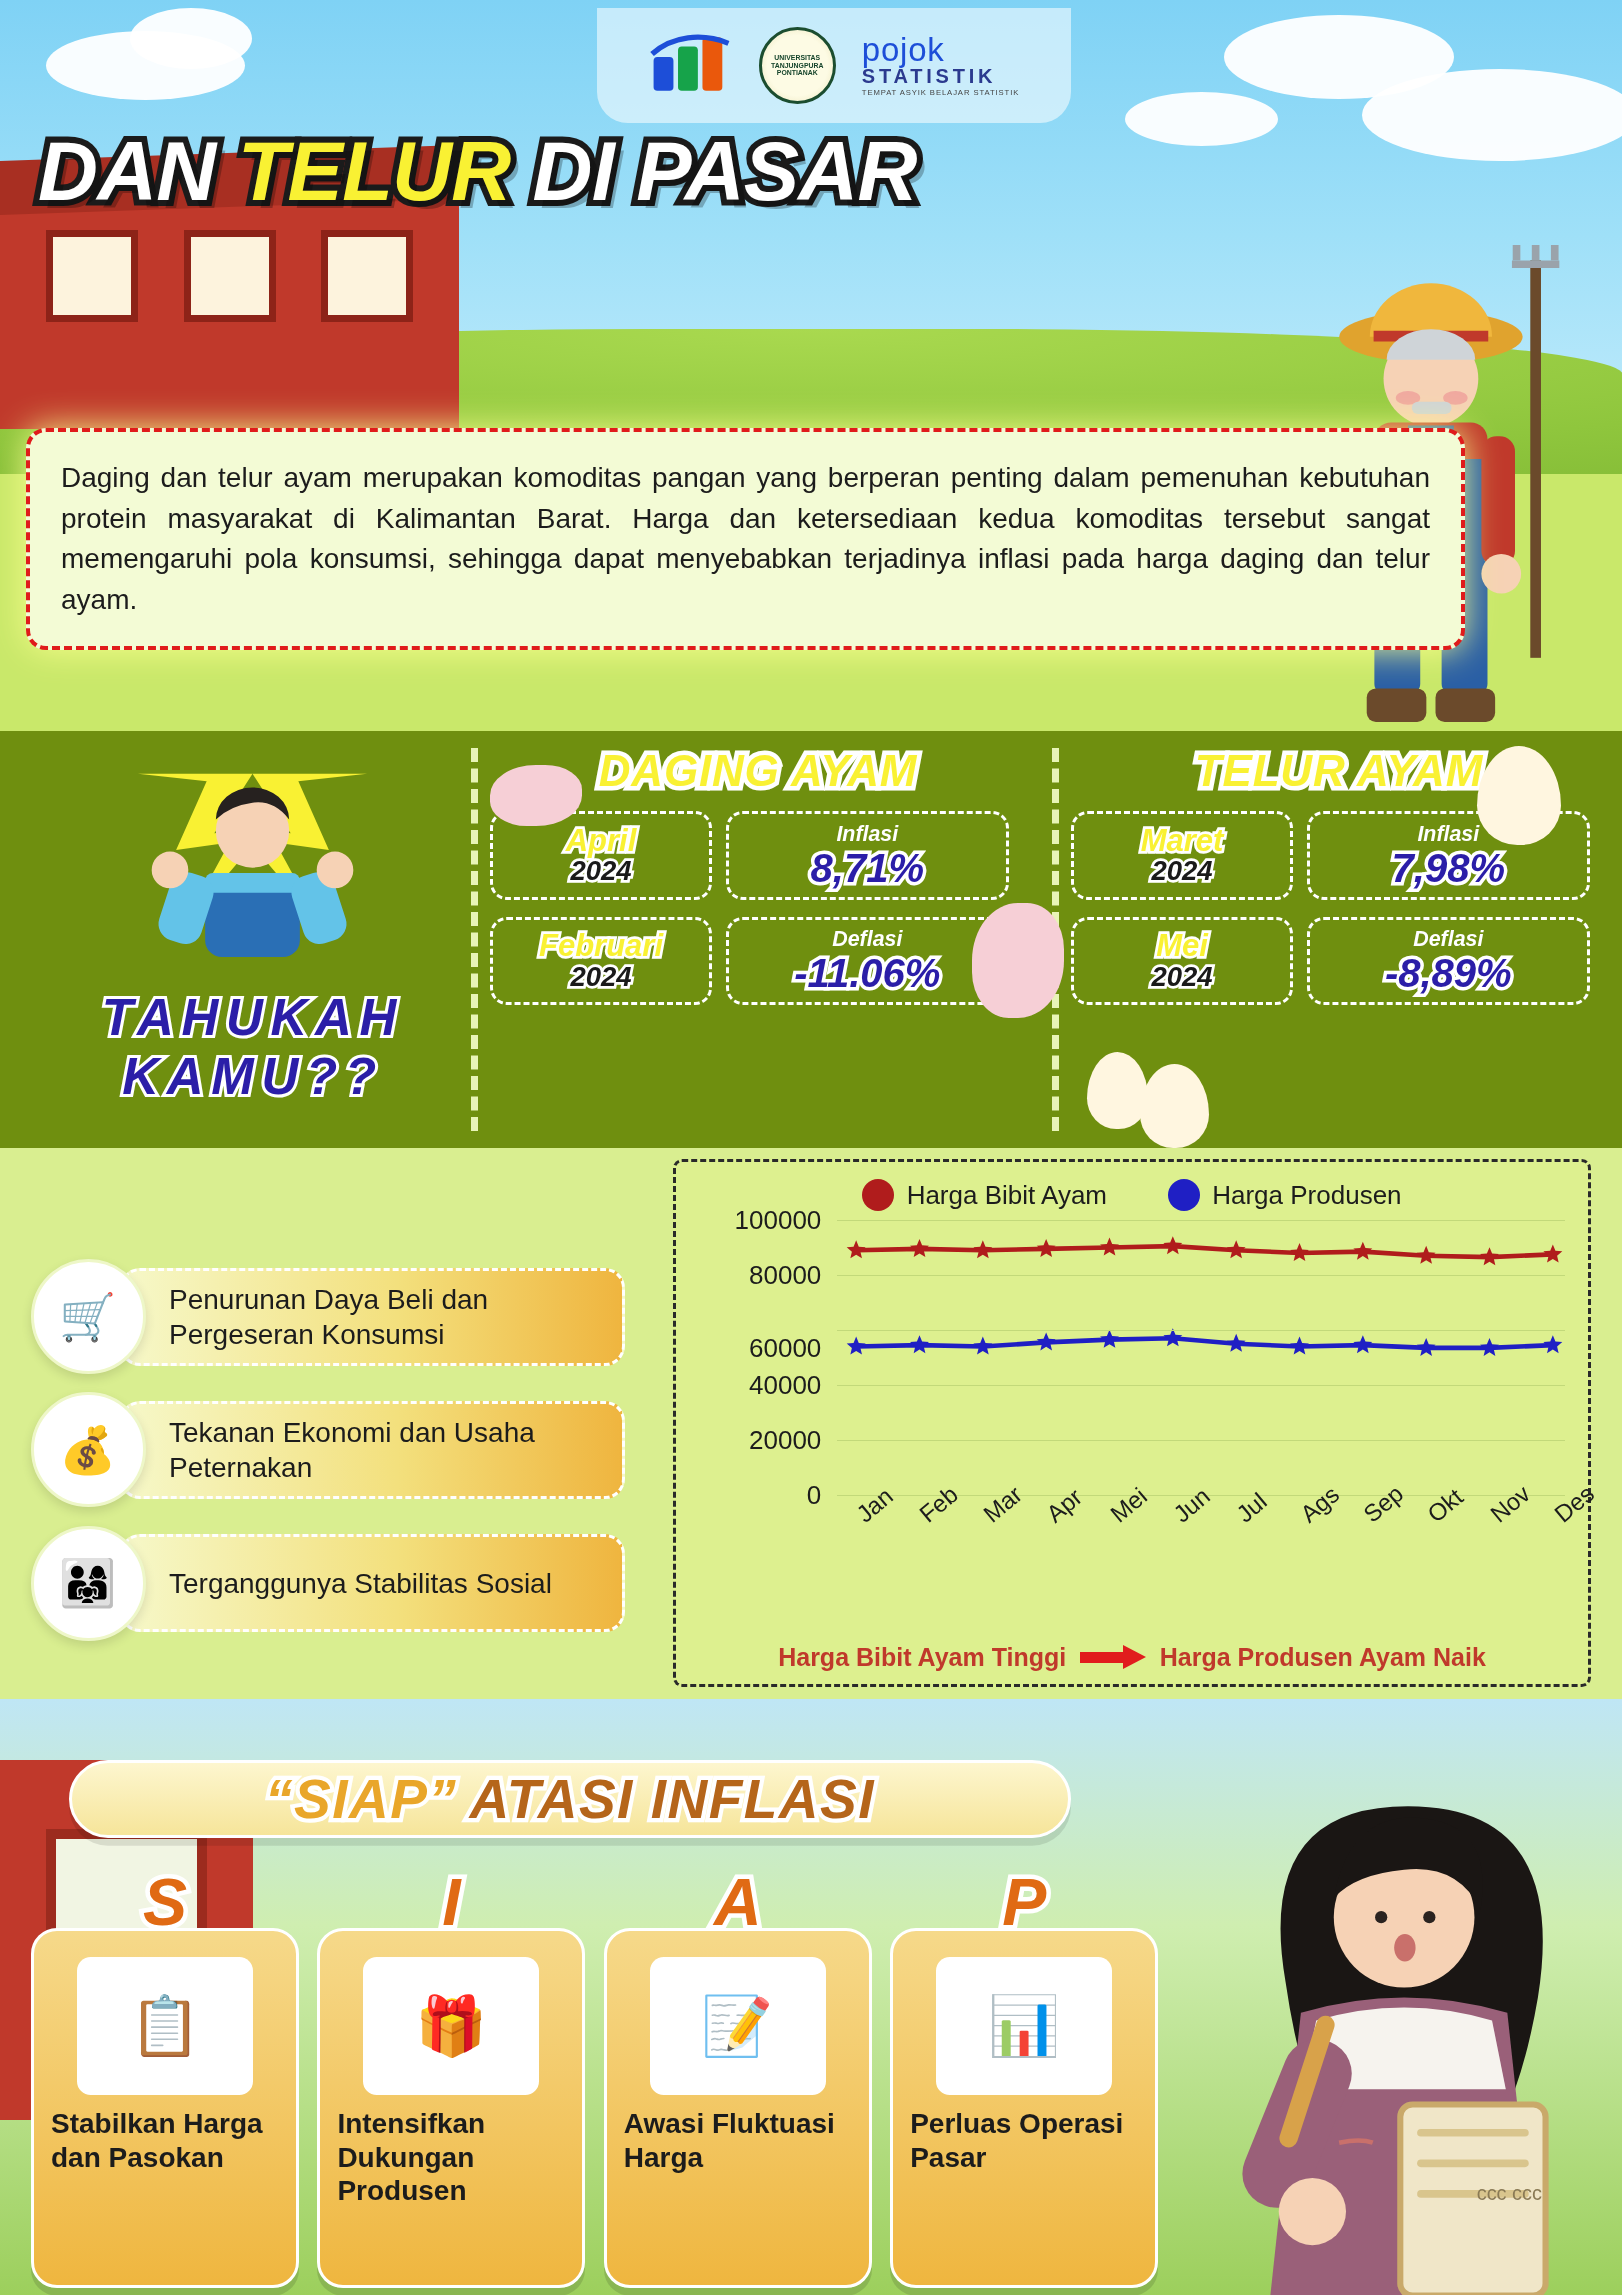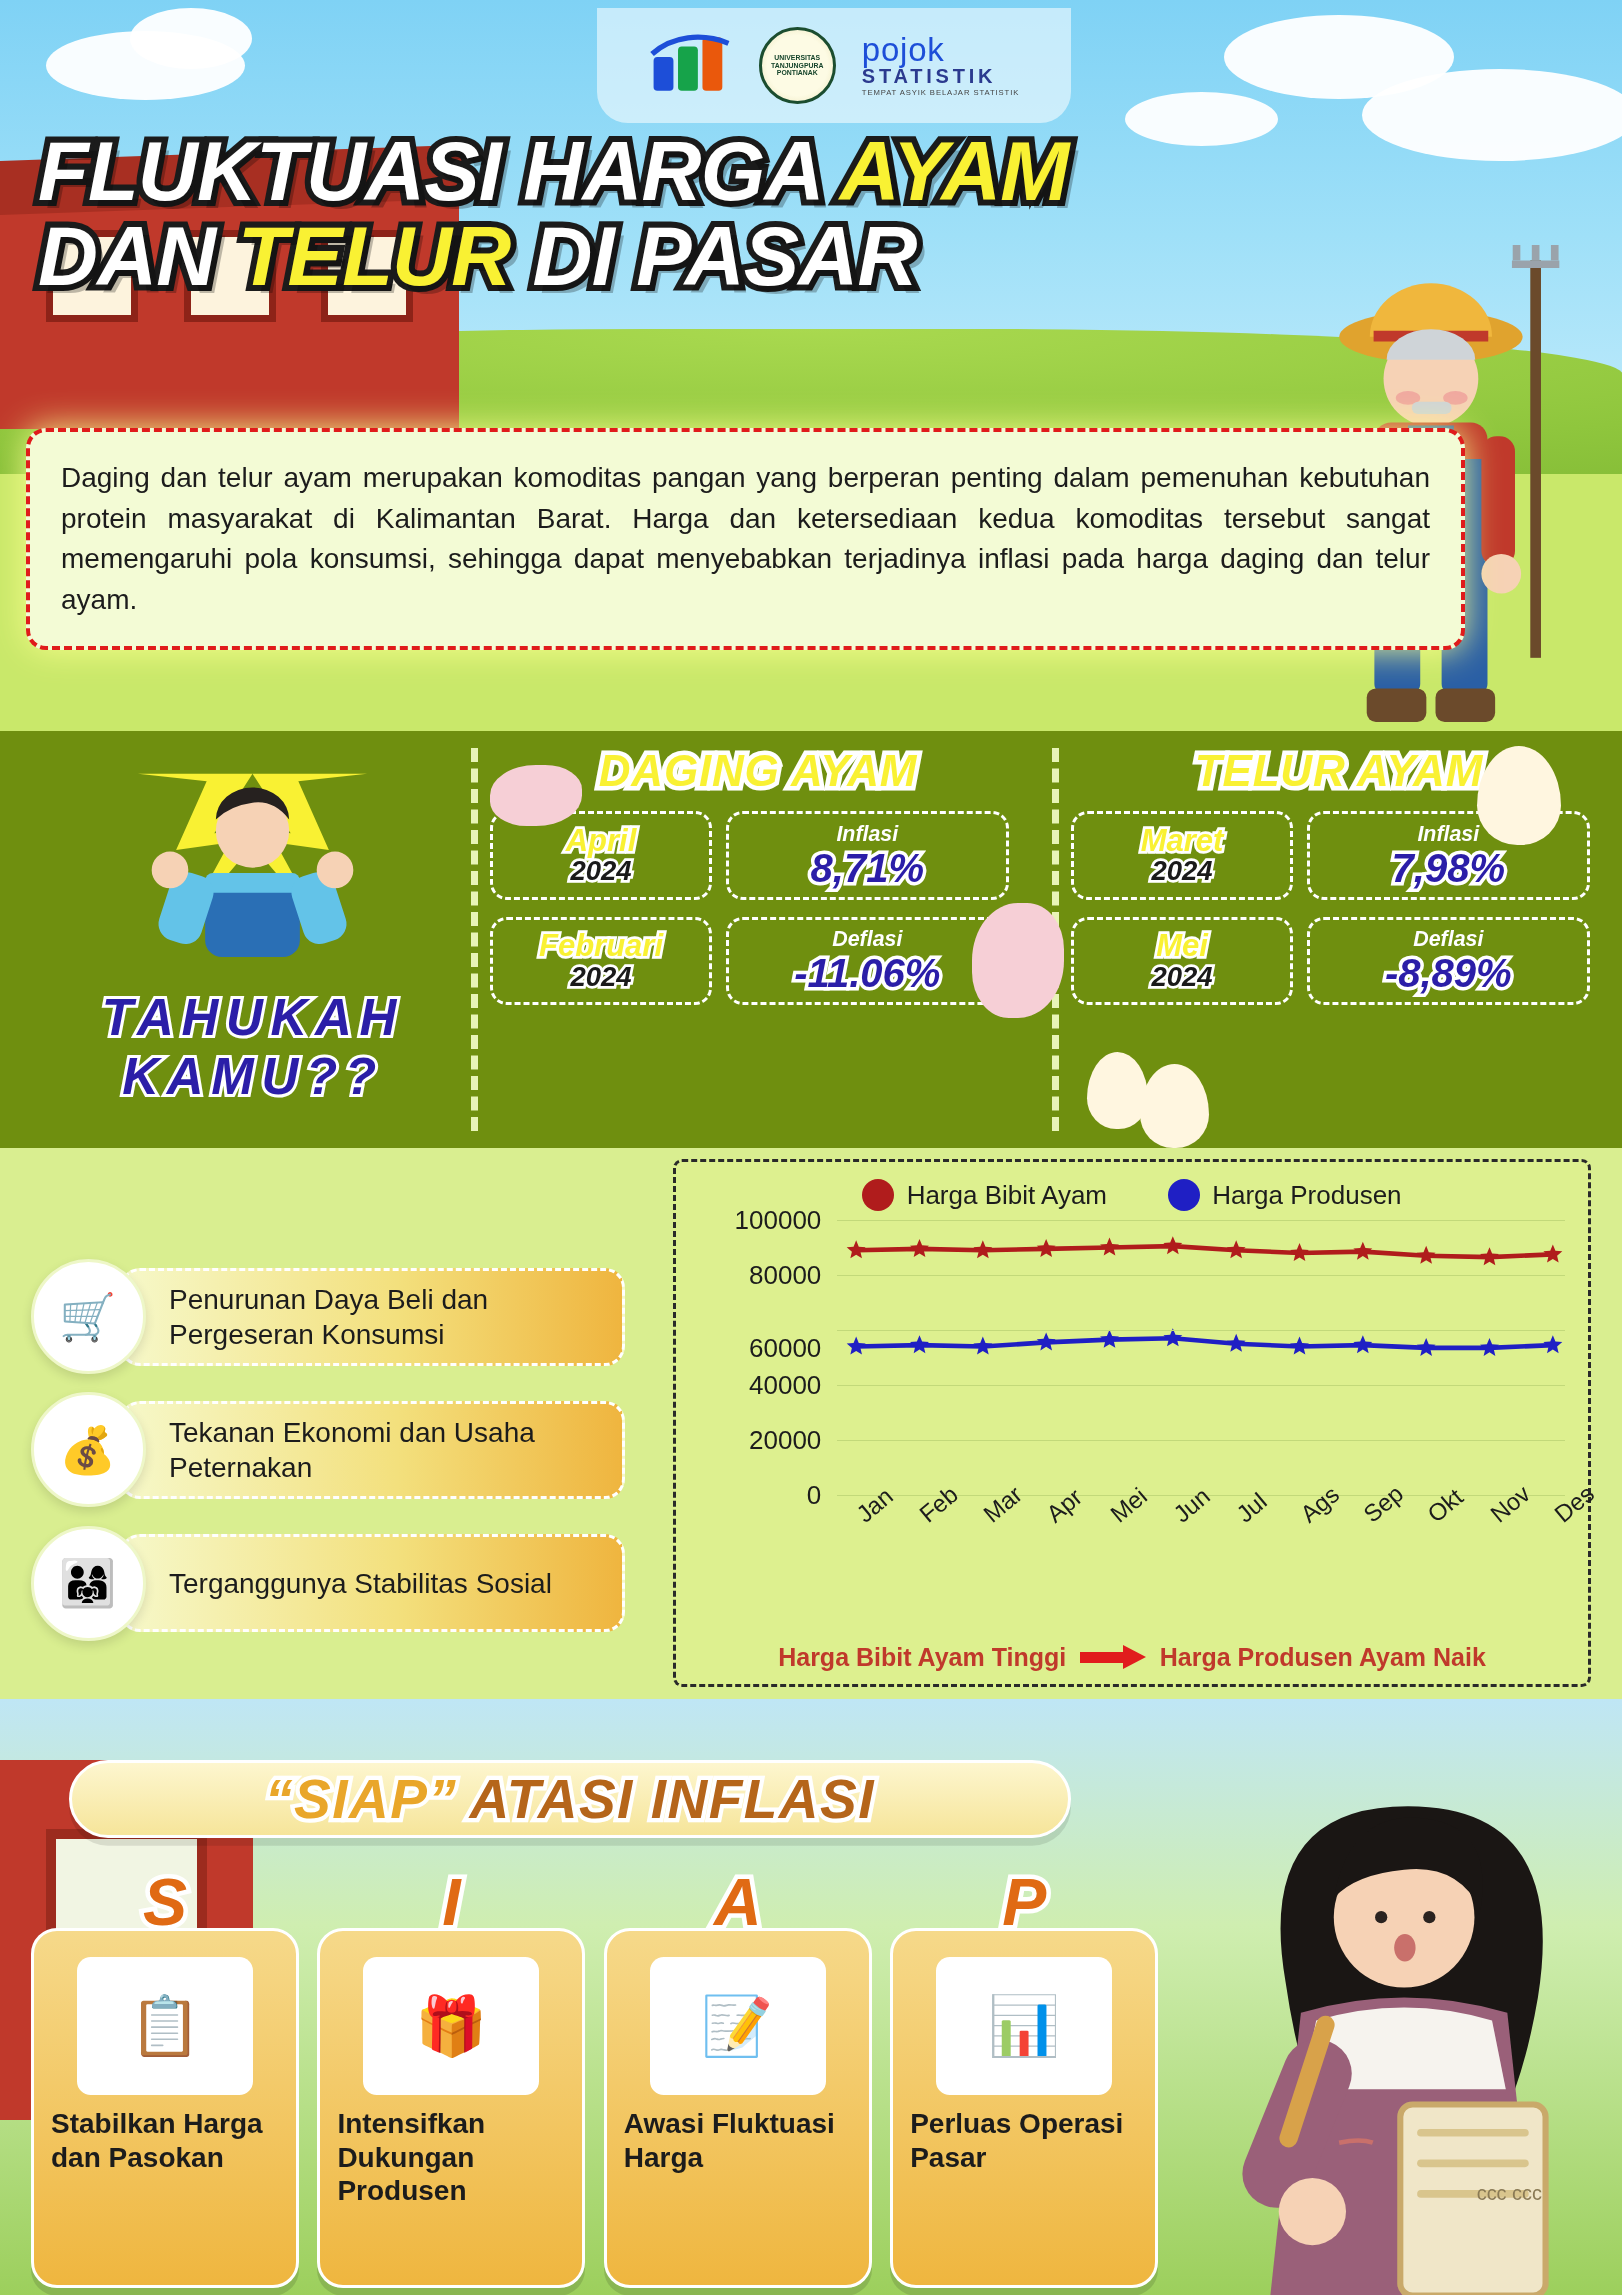--- a/index.html
+++ b/index.html
@@ -222,23 +222,20 @@
       <span>UNIVERSITAS TANJUNGPURA PONTIANAK</span>
     </div>
     <div class="logo-pojok">
       <span class="p1">pojok</span>
       <span class="p2">STATISTIK</span>
       <span class="p3">TEMPAT ASYIK BELAJAR STATISTIK</span>
     </div>
   </div>
 
   <div class="title-wrap">
-    <div class="title-line">
-      <span>FLUKTUASI HARGA </span><span class="hl">AYAM</span>
-    </div>
     <div class="title-line">
       <span>DAN </span><span class="hl">TELUR</span><span> DI PASAR</span>
     </div>
   </div>
 
   <div class="farmer" style="left:1301px; top:245px; width:321px; height:497px;">
     <svg width="321" height="497" viewBox="0 0 420 650">
       <rect x="300" y="20" width="14" height="520" fill="#6b4a2b"></rect>
       <path d="M276 20 h62 v10 h-62z" fill="#9aa3ab"></path>
       <path d="M282 20 v-55 M307 20 v-65 M332 20 v-55" stroke="#9aa3ab" stroke-width="10"></path>

